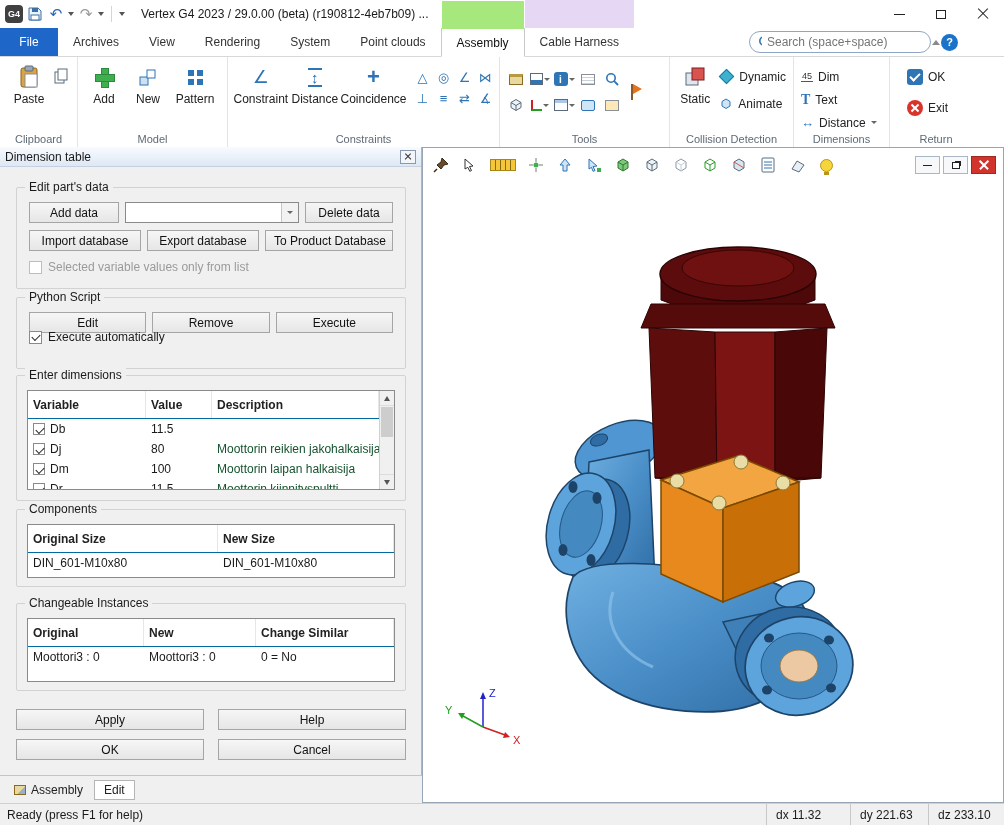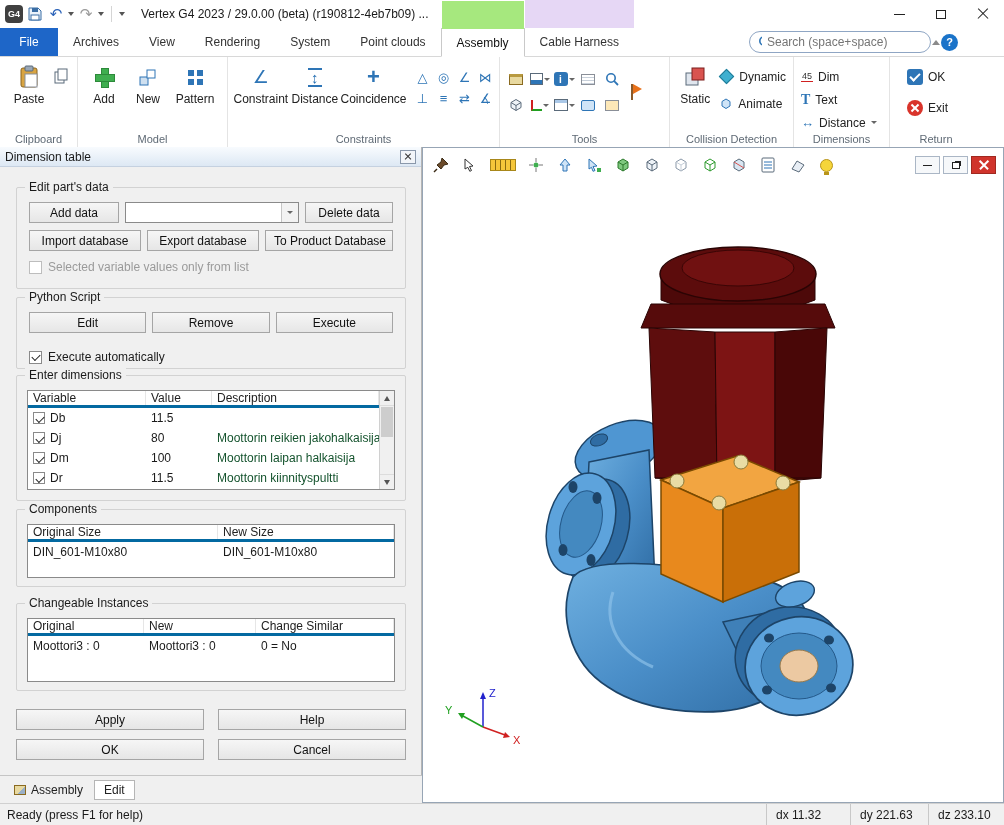--- a/index.html
+++ b/index.html
@@ -86,21 +86,21 @@
 .row{position:absolute;left:12px;right:12px;display:flex;gap:6px;align-items:center;}
 .btn{height:21px;border:1px solid #a5a5a5;background:linear-gradient(#f6f6f6,#e6e6e6);font-size:12px;color:#111;display:flex;align-items:center;justify-content:center;padding:0 6px;white-space:nowrap;}
 .combo{flex:1;height:21px;border:1px solid #8a8a8a;background:#fff;position:relative;}
 .combo .drop{position:absolute;right:0;top:0;width:17px;height:100%;border-left:1px solid #c5c5c5;display:flex;align-items:center;justify-content:center;background:#f2f2f2;}
 .cb{width:13px;height:13px;border:1px solid #8a8a8a;background:#fff;position:relative;flex:none;}
 .cb.checked::after{content:"";position:absolute;left:2px;top:2.5px;width:7px;height:4px;border-left:1.8px solid #222;border-bottom:1.8px solid #222;transform:rotate(-45deg);}
 .cb.disabled{border-color:#bdbdbd;}
 .cblabel{font-size:12px;}
 .cblabel.dim{color:#9a9a9a;}
 .tbl{position:absolute;background:#fff;border:1px solid #8a8a8a;overflow:hidden;}
-.thead{display:flex;height:17px;border-bottom:3px solid #0369a1;}
+.thead{display:flex;height:28px;border-bottom:1px solid #0369a1;font-weight:bold;}
 .th{padding:3px 5px;font-size:12px;color:#222;border-right:1px solid #e6e6e6;display:flex;align-items:center;}
 .trow{display:flex;height:20px;align-items:center;}
 .td{padding:0 5px;overflow:hidden;white-space:nowrap;display:flex;align-items:center;gap:5px;}
 .desc{color:#14532d;}
 .c1{width:118px;flex:none;}.c2{width:66px;flex:none;}.c3{flex:1;}
 .h1{width:190px;flex:none;}.h2{flex:1;}
 .i1{width:116px;flex:none;}.i2{width:112px;flex:none;}.i3{flex:1;}
 .vscroll{position:absolute;right:0;top:0;bottom:0;width:15px;background:#f0f0f0;border-left:1px solid #d0d0d0;}
 .varrow{height:15px;display:flex;align-items:center;justify-content:center;background:#f0f0f0;}
 .varrow.up{border-bottom:1px solid #dcdcdc;}
@@ -410,21 +410,21 @@
     </div>
   </div>
 
   <div class="gbox" style="left:16px;top:150px;width:390px;height:72px;">
     <div class="glabel">Python Script</div>
     <div class="row" style="top:14px;">
       <div class="btn" style="flex:1;">Edit</div>
       <div class="btn" style="flex:1;">Remove</div>
       <div class="btn" style="flex:1;">Execute</div>
     </div>
-    <div class="row" style="top:52px;gap:6px;">
+    <div class="row" style="top:32px;gap:6px;">
       <div class="cb checked"></div>
       <div class="cblabel">Execute automatically</div>
     </div>
   </div>
 
   <div class="gbox" style="left:16px;top:228px;width:390px;height:126px;">
     <div class="glabel">Enter dimensions</div>
     <div class="tbl" style="left:10px;top:14px;right:10px;height:100px;">
       <div style="margin-right:15px;">
         <div class="thead">

